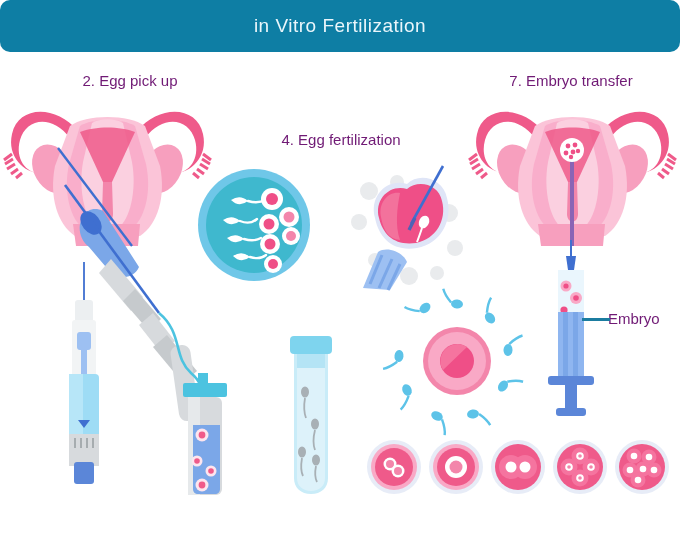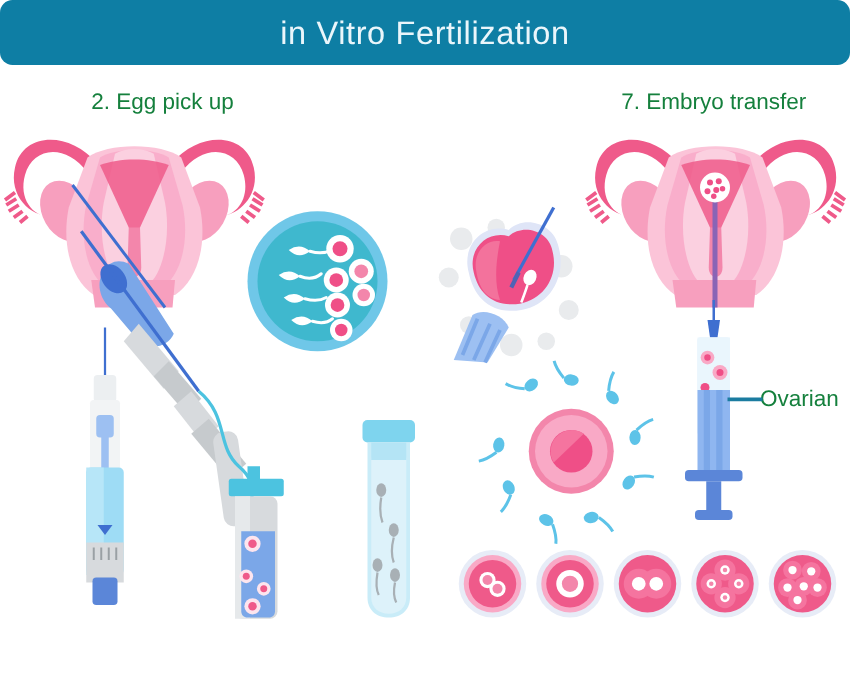--- a/index.html
+++ b/index.html
@@ -14,31 +14,31 @@
 
   
   .header{
     position:absolute;left:0;top:0;width:680px;height:52px;
     background:#0e7ea4;
     border-radius:10px;
     display:flex;align-items:center;justify-content:center;
   }
   .header-title{
     color:#eaf6fb;
-    font-size:26px;
+    font-size:19px;
     letter-spacing:.5px;
     font-weight:400;
     font-family:"Liberation Sans", sans-serif;
   }
 
   
   .lbl{
     position:absolute;
-    color:#15803d;
-    font-size:18px;
+    color:#701a75;
+    font-size:15px;
     line-height:18px;
     white-space:pre-line;
     text-align:center;
     font-weight:400;
   }
   .lbl-left{text-align:left;}
 
   
   .abs{position:absolute;}
   svg{display:block;overflow:visible;}
@@ -46,22 +46,23 @@
 </head>
 <body>
 
 <div id="stage">
 
   <div class="header">
     <div class="header-title">in Vitro Fertilization</div>
   </div>
 
   <div class="lbl" style="left:60px;top:72px;width:140px;">2. Egg pick up</div>
+  <div class="lbl" style="left:266px;top:131px;width:150px;">4. Egg fertilization</div>
   <div class="lbl" style="left:496px;top:72px;width:150px;">7. Embryo transfer</div>
-  <div class="lbl lbl-left" style="left:608px;top:310px;width:70px;">Ovarian</div>
+  <div class="lbl lbl-left" style="left:608px;top:310px;width:70px;">Embryo</div>
 
   <div class="abs" style="left:0px;top:96px;width:215px;height:150px;">
     <svg width="215" height="150" viewBox="0 0 215 150">
 
       <path d="M78 35 C55 8 18 10 12 38 C6 64 30 82 48 76 C30 82 14 66 20 44 C26 22 52 18 70 42 Z" fill="#ef5a8a"></path>
       <path d="M137 35 C160 8 197 10 203 38 C209 64 185 82 167 76 C185 82 201 66 195 44 C189 22 163 18 145 42 Z" fill="#ef5a8a"></path>
 
       <path d="M12 58 l-8 6 M13 63 l-8 5 M15 68 l-8 5 M18 73 l-7 5 M22 77 l-6 5" stroke="#ef5a8a" stroke-width="3" fill="none"></path>
       <path d="M203 58 l8 6 M202 63 l8 5 M200 68 l8 5 M197 73 l7 5 M193 77 l6 5" stroke="#ef5a8a" stroke-width="3" fill="none"></path>
 

